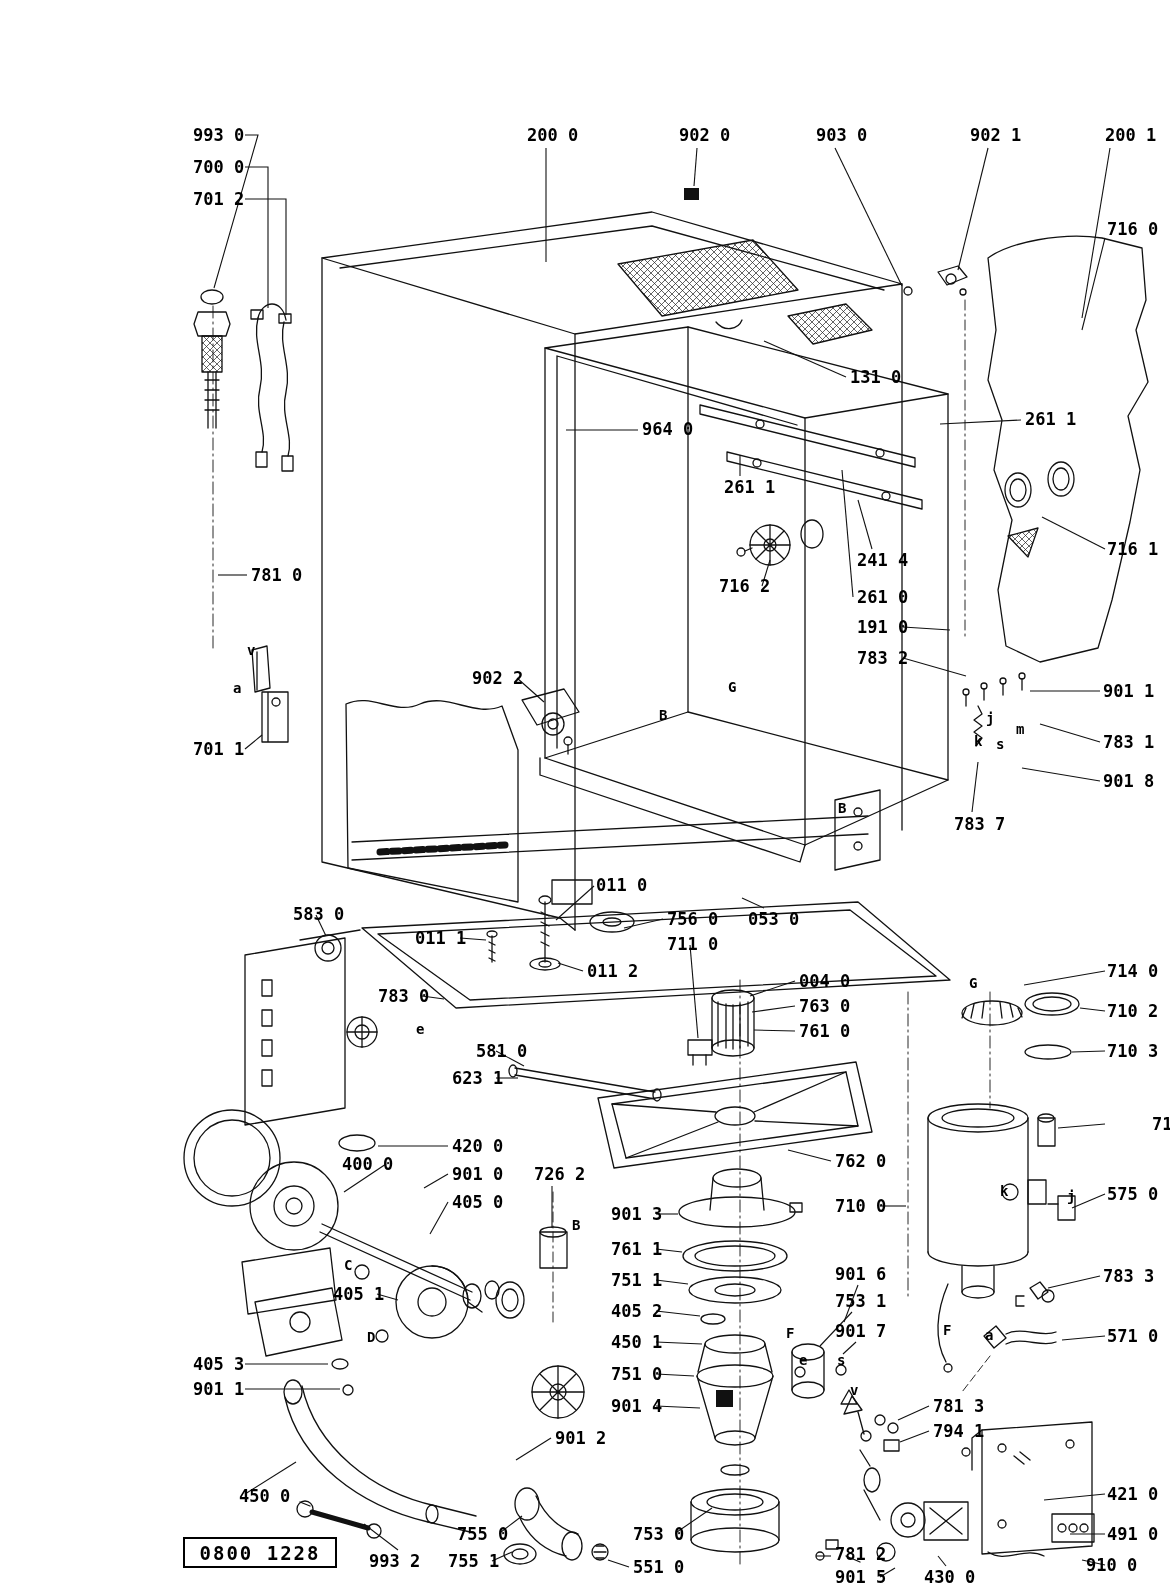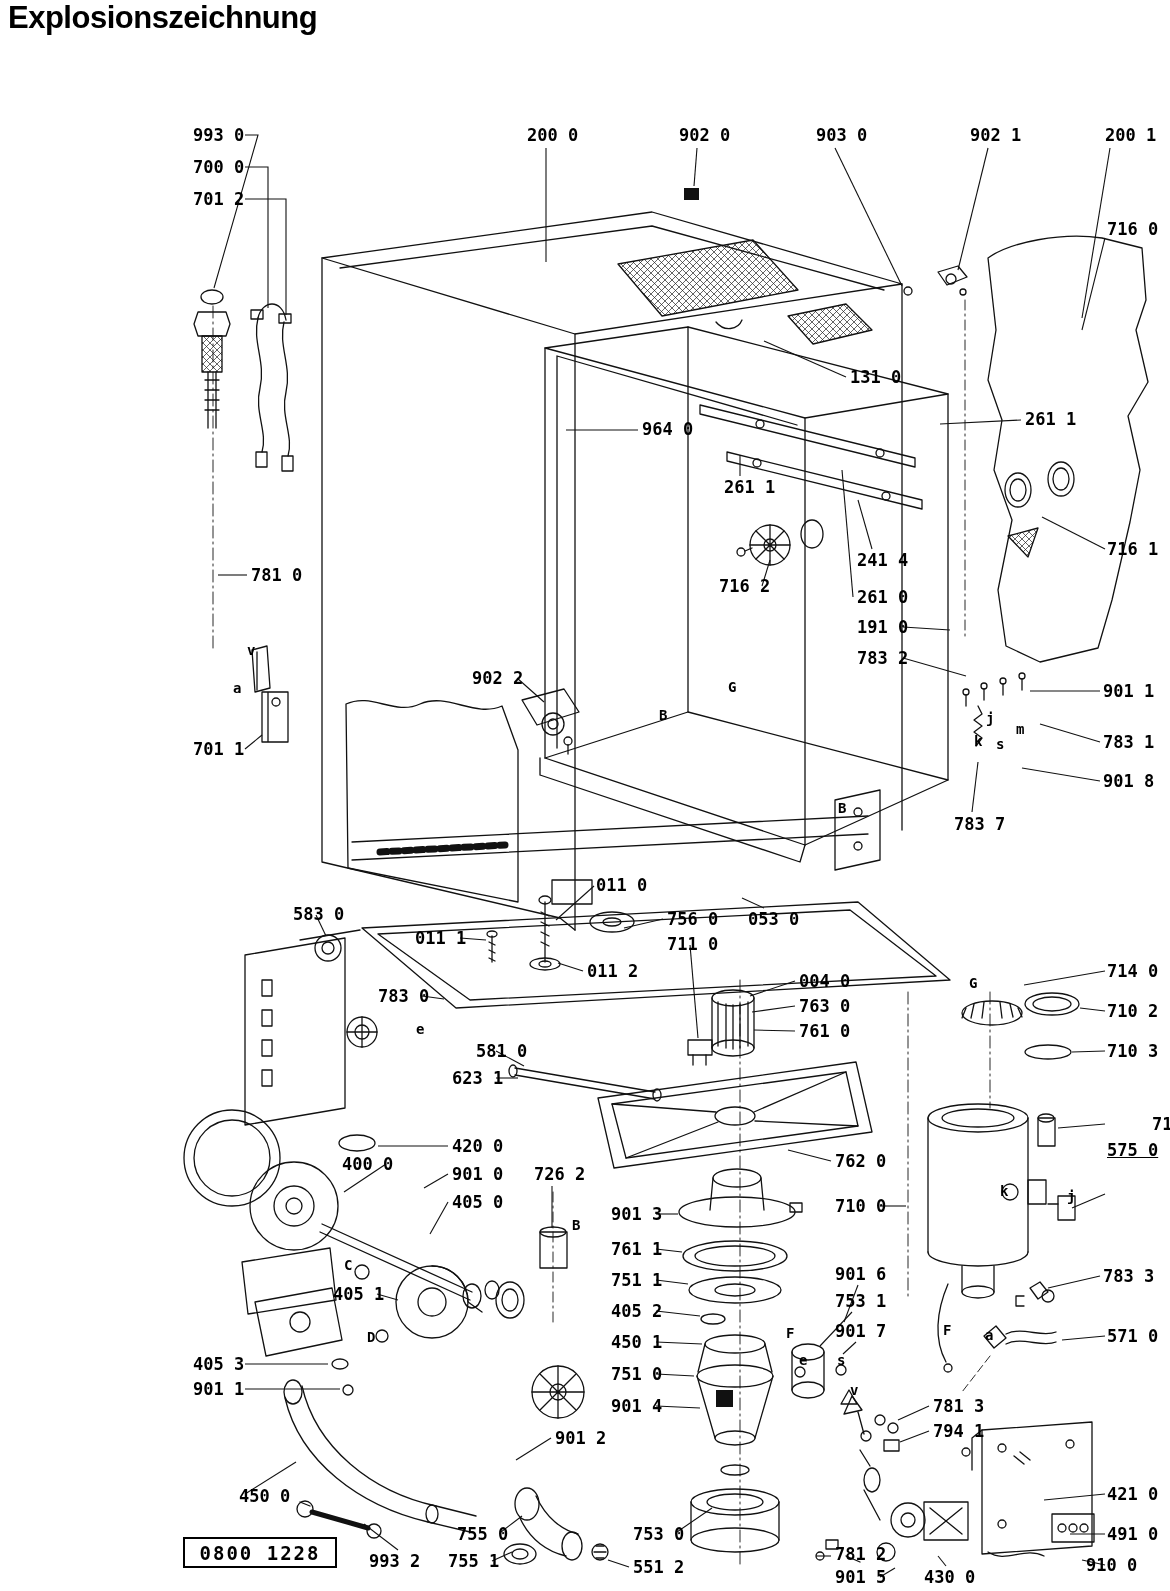--- a/index.html
+++ b/index.html
@@ -16,21 +16,20 @@
   .code-box{position:absolute;left:183px;top:1537px;width:150px;height:27px;
             border:2px solid #000;display:flex;align-items:center;justify-content:center;
             font-family:"DejaVu Sans Mono",monospace;font-size:19px;font-weight:700;
             letter-spacing:2px;color:#000;}
 </style>
 </head>
 <body>
 
 <div class="page">
 
-  <h1 class="title">Explosionszeichnung</h1>
 
   <svg class="art" viewBox="0 0 1170 1591">
     <defs>
       <pattern id="cross" width="7" height="7" patternUnits="userSpaceOnUse">
         <path d="M0,7 L7,0 M0,0 L7,7" stroke="#222" stroke-width="0.7" fill="none"></path>
       </pattern>
     </defs>
     <g fill="none" stroke="#111" stroke-width="1.3" stroke-linejoin="round" stroke-linecap="round">
 
       <g>
@@ -492,21 +491,21 @@
       <span class="part-label" style="left: 452px; top: 1042px; margin-left: 24px;">581 0</span>
       <span class="part-label" style="left: 452px; top: 1069px;">623 1</span>
       <span class="part-label" style="left: 1107px; top: 1115px; margin-left: 45px;">710 1</span>
       <span class="part-label" style="left: 452px; top: 1137px;">420 0</span>
       <span class="part-label" style="left: 342px; top: 1155px;">400 0</span>
       <span class="part-label" style="left: 452px; top: 1165px;">901 0</span>
       <span class="part-label" style="left: 534px; top: 1165px;">726 2</span>
       <span class="part-label" style="left: 835px; top: 1152px;">762 0</span>
       <span class="part-label" style="left: 452px; top: 1193px;">405 0</span>
       <span class="part-label" style="left: 835px; top: 1197px;">710 0</span>
-      <span class="part-label" style="left: 1107px; top: 1141px; text-decoration: underline;">575 0</span>
+      <span class="part-label" style="left: 1107px; top: 1185px;">575 0</span>
       <span class="part-label" style="left: 611px; top: 1205px;">901 3</span>
       <span class="part-label" style="left: 611px; top: 1240px;">761 1</span>
       <span class="part-label" style="left: 1103px; top: 1267px;">783 3</span>
       <span class="part-label" style="left: 611px; top: 1271px;">751 1</span>
       <span class="part-label" style="left: 835px; top: 1265px;">901 6</span>
       <span class="part-label" style="left: 611px; top: 1302px;">405 2</span>
       <span class="part-label" style="left: 835px; top: 1292px;">753 1</span>
       <span class="part-label" style="left: 611px; top: 1333px;">450 1</span>
       <span class="part-label" style="left: 835px; top: 1322px;">901 7</span>
       <span class="part-label" style="left: 1107px; top: 1327px;">571 0</span>
@@ -522,21 +521,21 @@
       <span class="part-label" style="left: 1107px; top: 1485px;">421 0</span>
       <span class="part-label" style="left: 457px; top: 1525px;">755 0</span>
       <span class="part-label" style="left: 633px; top: 1525px;">753 0</span>
       <span class="part-label" style="left: 1107px; top: 1525px;">491 0</span>
       <span class="part-label" style="left: 369px; top: 1552px;">993 2</span>
       <span class="part-label" style="left: 448px; top: 1552px;">755 1</span>
       <span class="part-label" style="left: 835px; top: 1545px;">781 2</span>
       <span class="part-label" style="left: 835px; top: 1568px;">901 5</span>
       <span class="part-label" style="left: 924px; top: 1568px;">430 0</span>
       <span class="part-label" style="left: 1086px; top: 1556px;">910 0</span>
-      <span class="part-label" style="left: 633px; top: 1558px;">551 2</span>
+      <span class="part-label" style="left: 633px; top: 1558px;">551 0</span>
       <span class="part-label letter" style="left: 233px; top: 681px;">a</span>
       <span class="part-label letter" style="left: 247px; top: 643px;">v</span>
       <span class="part-label letter" style="left: 659px; top: 708px;">B</span>
       <span class="part-label letter" style="left: 728px; top: 680px;">G</span>
       <span class="part-label letter" style="left: 416px; top: 1022px;">e</span>
       <span class="part-label letter" style="left: 572px; top: 1218px;">B</span>
       <span class="part-label letter" style="left: 344px; top: 1258px;">C</span>
       <span class="part-label letter" style="left: 367px; top: 1330px;">D</span>
       <span class="part-label letter" style="left: 969px; top: 976px;">G</span>
       <span class="part-label letter" style="left: 1000px; top: 1184px;">k</span>

